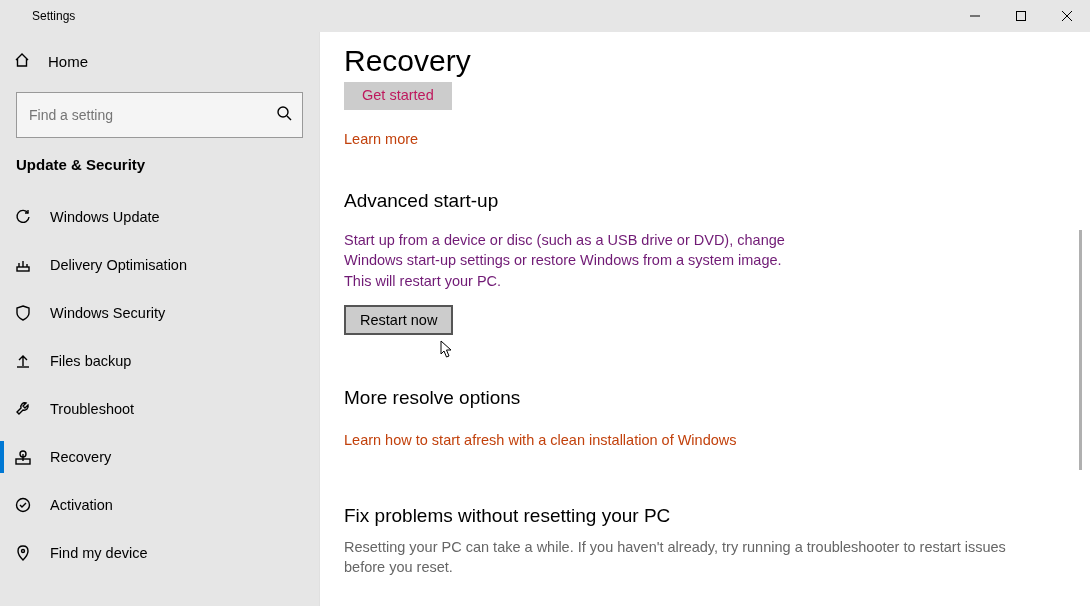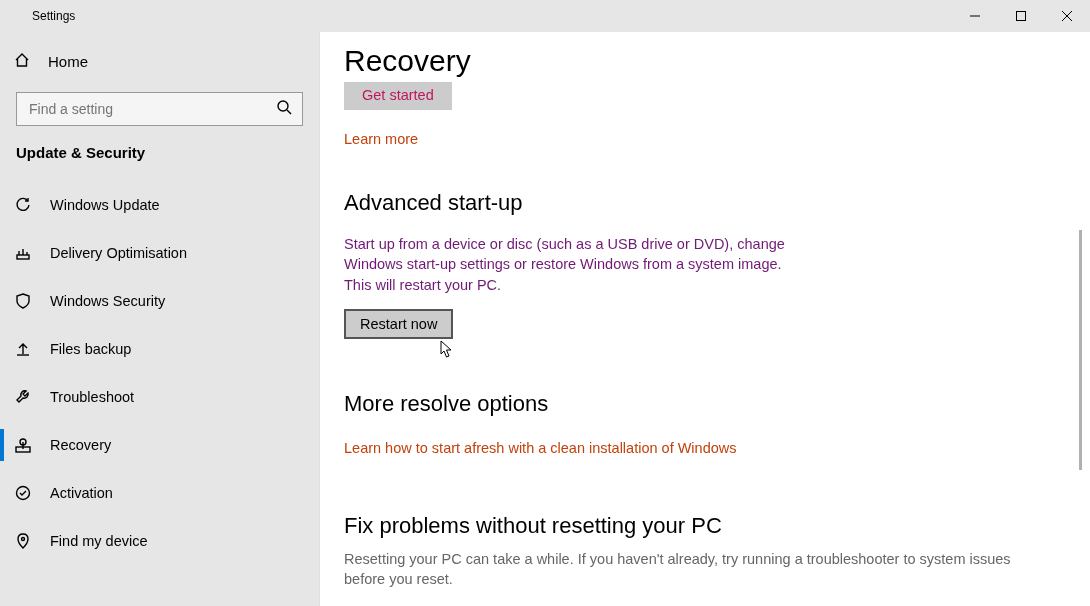--- a/index.html
+++ b/index.html
@@ -51,21 +51,21 @@
   }
   .home-row {
     display: flex; align-items: center;
     height: 46px;
     padding-left: 14px;
     gap: 18px;
     font-size: 15px;
   }
   .search-box {
     margin: 8px 16px 4px 16px;
-    height: 34px;
+    height: 46px;
     border: 1px solid #999;
     background: #f5f5f5;
     display: flex; align-items: center;
     padding: 0 10px 0 12px;
   }
   .search-box input {
     border: none; outline: none;
     background: transparent;
     flex: 1;
     font-size: 14px;
@@ -119,21 +119,21 @@
     display: inline-block;
     background: #ccc;
     color: #be185d;
     padding: 5px 18px 7px 18px;
     font-size: 14.5px;
     margin-top: 4px;
     border: none;
   }
   .link { color: #c2410c; font-size: 14.5px; cursor: pointer; }
   .section-heading {
-    font-size: 22px;
+    font-size: 19px;
     font-weight: 400;
     margin-top: 42px;
   }
   .body-text {
     font-size: 14.5px;
     line-height: 1.4;
     margin-top: 18px;
     color: #701a75;
     max-width: 450px;
   }
@@ -309,21 +309,21 @@
       <div style="margin-top:18px;"><span class="link">Learn more</span></div>
 
       <h2 class="section-heading">Advanced start-up</h2>
       <p class="body-text">Start up from a device or disc (such as a USB drive or DVD), change Windows start-up settings or restore Windows from a system image. This will restart your PC.</p>
       <div class="action-button">Restart now</div>
 
       <h2 class="section-heading" style="margin-top:52px;">More resolve options</h2>
       <div style="margin-top:22px;"><span class="link">Learn how to start afresh with a clean installation of Windows</span></div>
 
       <h2 class="section-heading" style="margin-top:56px;">Fix problems without resetting your PC</h2>
-      <p class="body-text wide gray-text" style="margin-top:10px;">Resetting your PC can take a while. If you haven't already, try running a troubleshooter to system issues before you reset.</p>
+      <p class="body-text wide gray-text" style="margin-top:10px;">Resetting your PC can take a while. If you haven't already, try running a troubleshooter to restart issues before you reset.</p>
     </div>
 
     <div class="scrollbar-track">
       <div class="scrollbar-thumb"></div>
     </div>
   </div>
 
   <div class="cursor">
     <svg viewBox="0 0 14 20">
         <path d="M1 1 L1 14 L4 11 L6.5 17 L9 16 L6.5 10 L11 10 Z" fill="white" stroke="black" stroke-width="1"></path>

